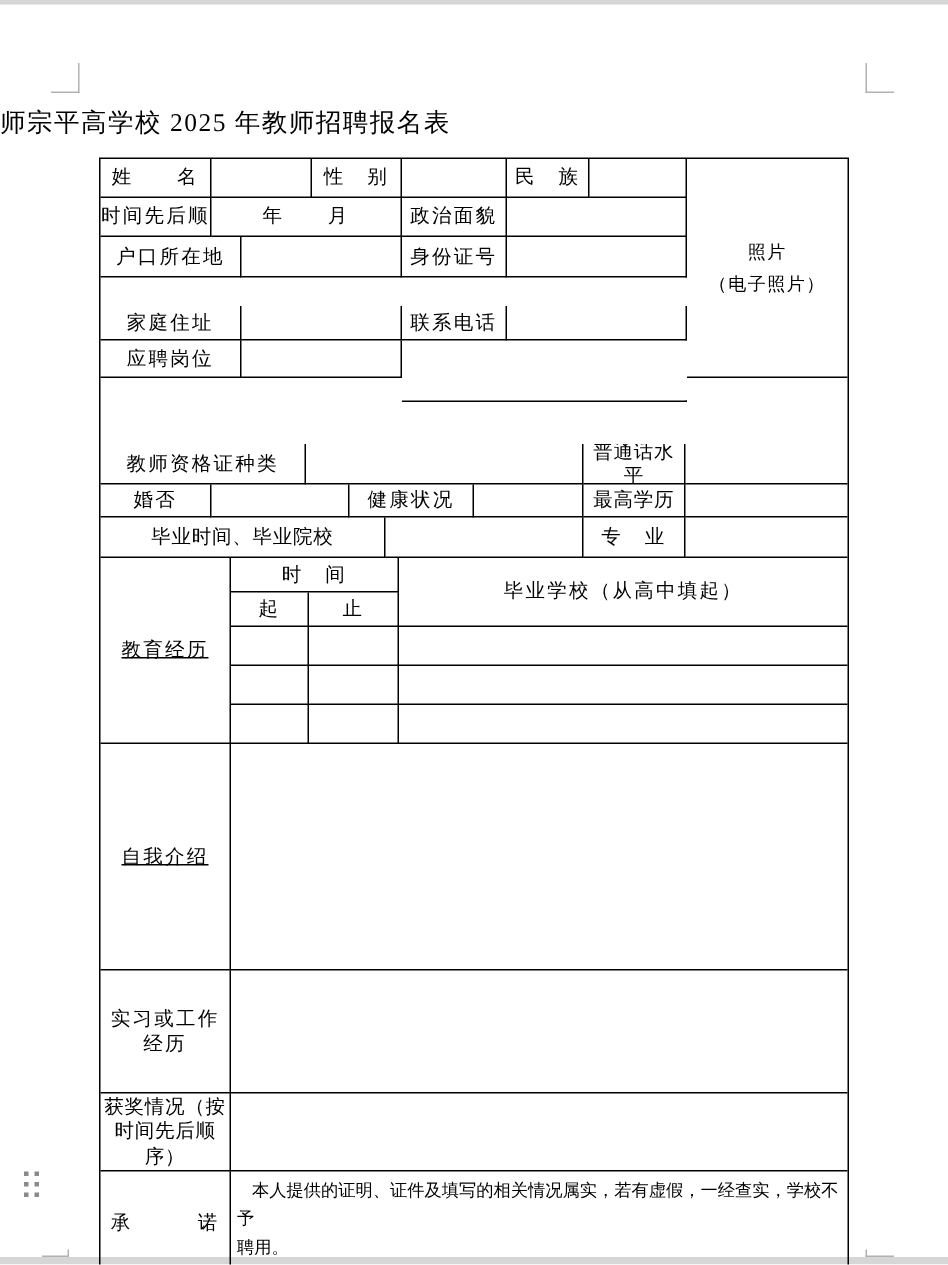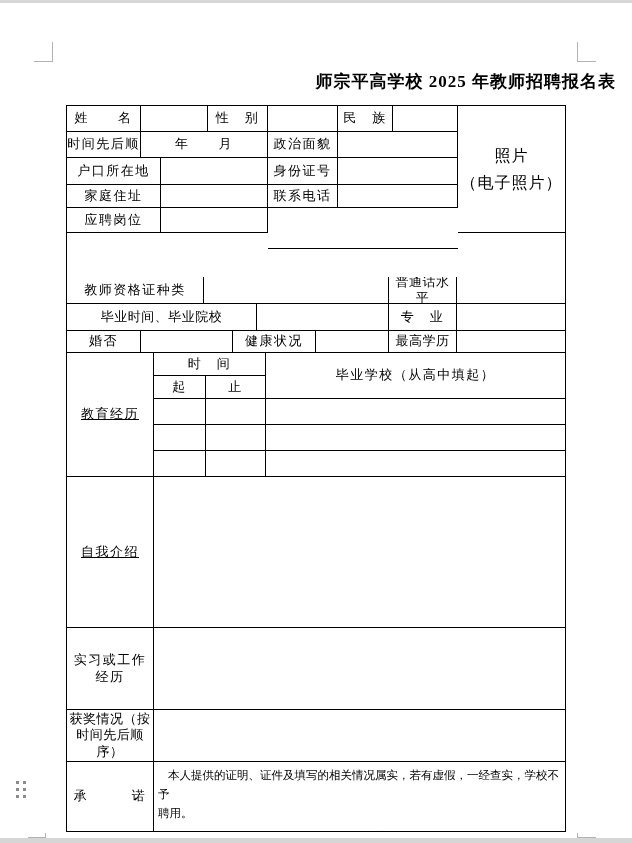--- a/index.html
+++ b/index.html
@@ -6,42 +6,42 @@
   body{
     width:632px;height:843px;overflow:hidden;position:relative;
     background:#ffffff;color:#000;
     font-family:"Liberation Serif","DejaVu Serif",serif;
   }
   .edge{position:absolute;left:0;width:632px;background:#d6d6d6;}
   .edge.top{top:0;height:3px;}
   .edge.bottom{top:838px;height:5px;}
   .crop{position:absolute;background:#b2b2b2;}
   .title{
-    position:absolute;top:70px;left:0;width:616px;text-align:right;
-    font-size:17px;font-weight:bold;letter-spacing:1px;line-height:23px;
+    position:absolute;top:70px;left:0;width:616px;text-align:left;
+    font-size:17px;font-weight:normal;letter-spacing:1px;line-height:23px;
   }
   .form{
     position:absolute;left:66px;top:105px;width:500px;
     border:1px solid #000;box-sizing:border-box;
     font-size:13px;line-height:1.25;
   }
   .row{display:flex;}
   .col{display:flex;flex-direction:column;}
   .cell{
     box-sizing:border-box;
     border-right:1px solid #000;border-bottom:1px solid #000;
     display:flex;align-items:center;justify-content:center;
     text-align:center;letter-spacing:1.5px;padding:0;
     overflow:hidden;
   }
   .last{border-right:none;}
   .nb{border-bottom:none;}
   .pre{white-space:pre-line;}
   .tight{letter-spacing:0.5px;}
-  .photo-cell{flex:1;font-size:16px;line-height:1.7;letter-spacing:1px;}
+  .photo-cell{flex:1;font-size:12px;line-height:1.7;letter-spacing:1px;}
   .topleft{width:391px;}
   .promise-cell{
     flex:1;flex-direction:column;align-items:stretch;justify-content:flex-start;
     text-align:left;padding:4px 4px 0 4px;
   }
   .promise-body{
     font-size:11.5px;letter-spacing:0;line-height:1.65;
     text-indent:10px;margin:0;
   }
   .promise-sign{align-self:flex-end;margin-right:106px;margin-top:7px;font-size:12px;letter-spacing:1px;}
@@ -88,21 +88,21 @@
           <div class="cell" style="width:127px;">年　　月</div>
           <div class="cell" style="width:70px;">政治面貌</div>
           <div class="cell" style="flex:1;"></div>
         </div>
         <div class="row" style="height:27px;">
           <div class="cell" style="width:94px;">户口所在地</div>
           <div class="cell" style="width:107px;"></div>
           <div class="cell" style="width:70px;">身份证号</div>
           <div class="cell" style="flex:1;"></div>
         </div>
-        <div class="row" style="height:23px;">
+        <div class="row" style="height:23px;margin-top:19px;">
           <div class="cell" style="width:94px;">家庭住址</div>
           <div class="cell" style="width:107px;"></div>
           <div class="cell" style="width:70px;">联系电话</div>
           <div class="cell" style="flex:1;"></div>
         </div>
         <div class="row" style="height:25px;">
           <div class="cell" style="width:94px;">应聘岗位</div>
           <div class="cell" style="width:107px;"></div>
           <div class="cell" style="flex:1;margin-top:40px;">是否取得教师资格证</div>
         </div>
@@ -110,36 +110,36 @@
       <div class="cell last photo-cell">
         <span class="pre">照片
 （电子照片）</span>
       </div>
     </div>
 
     <div class="row" style="height:27px;margin-top:44px;">
       <div class="cell" style="width:137px;">教师资格证种类</div>
       <div class="cell" style="width:185px;"></div>
       <div class="cell tight" style="width:68px;">普通话水平</div>
-      <div class="cell last" style="flex:1;"></div>
-    </div>
-
-    <div class="row" style="height:27px;">
-      <div class="cell tight" style="width:190px;">毕业时间、毕业院校</div>
-      <div class="cell" style="width:132px;"></div>
-      <div class="cell" style="width:68px;">专　业</div>
       <div class="cell last" style="flex:1;"></div>
     </div>
 
     <div class="row" style="height:22px;">
       <div class="cell" style="width:74px;">婚否</div>
       <div class="cell" style="width:92px;"></div>
       <div class="cell" style="width:83px;">健康状况</div>
       <div class="cell" style="width:73px;"></div>
       <div class="cell tight" style="width:68px;">最高学历</div>
+      <div class="cell last" style="flex:1;"></div>
+    </div>
+
+    <div class="row" style="height:27px;">
+      <div class="cell tight" style="width:190px;">毕业时间、毕业院校</div>
+      <div class="cell" style="width:132px;"></div>
+      <div class="cell" style="width:68px;">专　业</div>
       <div class="cell last" style="flex:1;"></div>
     </div>
 
     <div class="row">
       <div class="cell" style="width:87px;height:124px;text-decoration:underline;">教育经历</div>
       <div class="col" style="flex:1;">
         <div class="row">
           <div class="col" style="width:112px;">
             <div class="cell" style="height:23px;">时　间</div>
             <div class="row" style="height:23px;">

